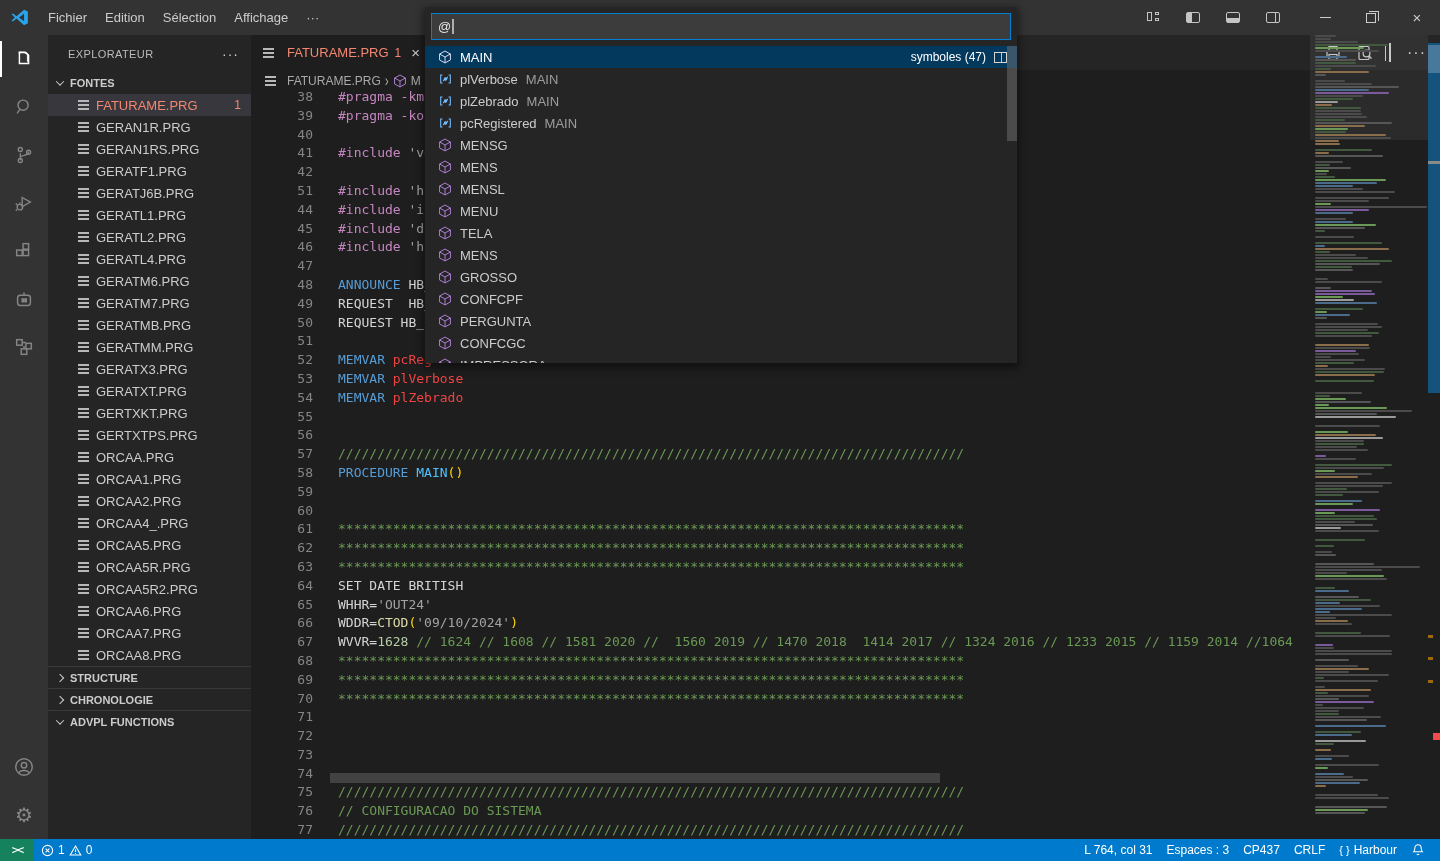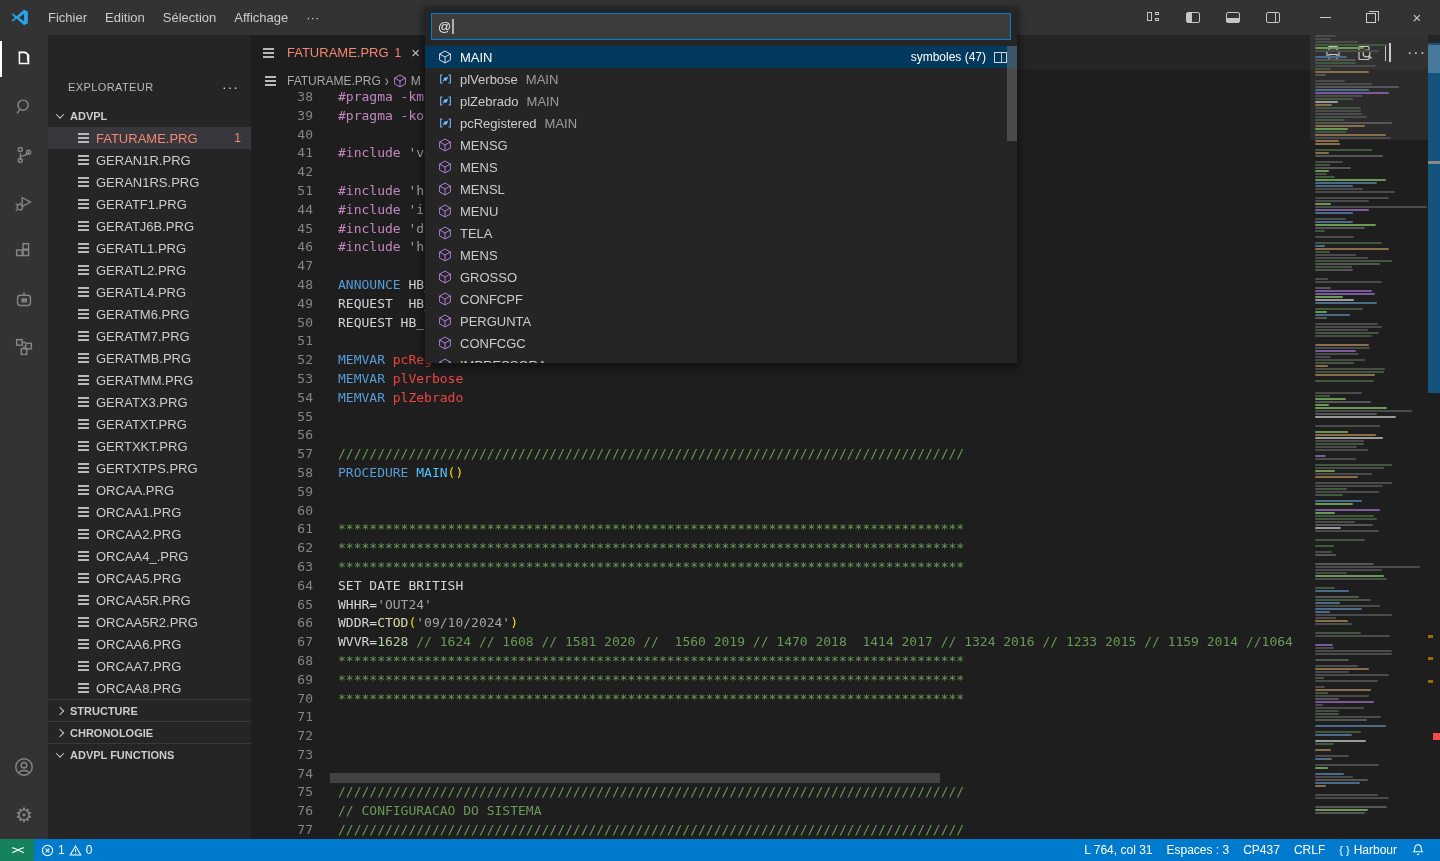--- a/index.html
+++ b/index.html
@@ -28,21 +28,21 @@
   
   #activitybar { position:absolute; left:0; top:35px; width:48px; height:804px; background:#333333; z-index:2; }
   .act-item { width:48px; height:48px; display:flex; align-items:center; justify-content:center; position:relative; color:#858585; }
   .act-item.active { color:#ffffff; }
   .act-item.active::before { content:""; position:absolute; left:0; top:6px; bottom:6px; width:2px; background:#ffffff; }
   .act-bottom { position:absolute; bottom:0; left:0; }
   .gear-glyph { font-size:20px; color:#858585; }
 
   
   #sidebar { position:absolute; left:48px; top:35px; width:203px; height:804px; background:#252526; z-index:2; overflow:hidden; }
-  #sidebar-header { height:37px; display:flex; align-items:center; padding:0 12px 0 20px;margin-top:33px; }
+  #sidebar-header { height:37px; display:flex; align-items:center; padding:0 12px 0 20px; }
   #sidebar-title { color:#bbbbbb; font-size:11px; letter-spacing:.4px; flex:1; }
   #sidebar-more { color:#cccccc; font-size:14px; letter-spacing:1px; }
   .sec-header { height:22px; display:flex; align-items:center; font-size:11px; font-weight:bold; color:#cccccc;
                 padding-left:4px; border-top:1px solid rgba(204,204,204,0.12); }
   .sec-header.first { border-top:none; }
   .sec-header .chev-box { width:16px; display:flex; justify-content:center; margin-right:2px; }
   .chev { width:6px; height:6px; border-right:1.2px solid #cccccc; border-bottom:1.2px solid #cccccc; }
   .chev.down { transform:rotate(45deg) translate(-1px,-1px); }
   .chev.right{ transform:rotate(-45deg); }
   .file-row { height:22px; display:flex; align-items:center; padding-left:30px; color:#cccccc; font-size:13px; cursor:pointer; }
@@ -220,21 +220,21 @@
 <div id="sidebar">
   <div id="sidebar-header">
     <span id="sidebar-title">EXPLORATEUR</span>
     <span id="sidebar-more">···</span>
   </div>
   <div id="sidebar-content">
       <div class="sec-header first">
         <span class="chev-box">
           <span class="chev down"></span>
         </span>
-        <span>ADVPL</span>
+        <span>FONTES</span>
       </div>
       <div class="file-row selected error">
         <span class="seti-text"></span>
         <span class="fname">FATURAME.PRG</span>
         <span class="fbadge">1</span>
       </div>
       <div class="file-row">
         <span class="seti-text"></span>
         <span class="fname">GERAN1R.PRG</span>
       </div>

